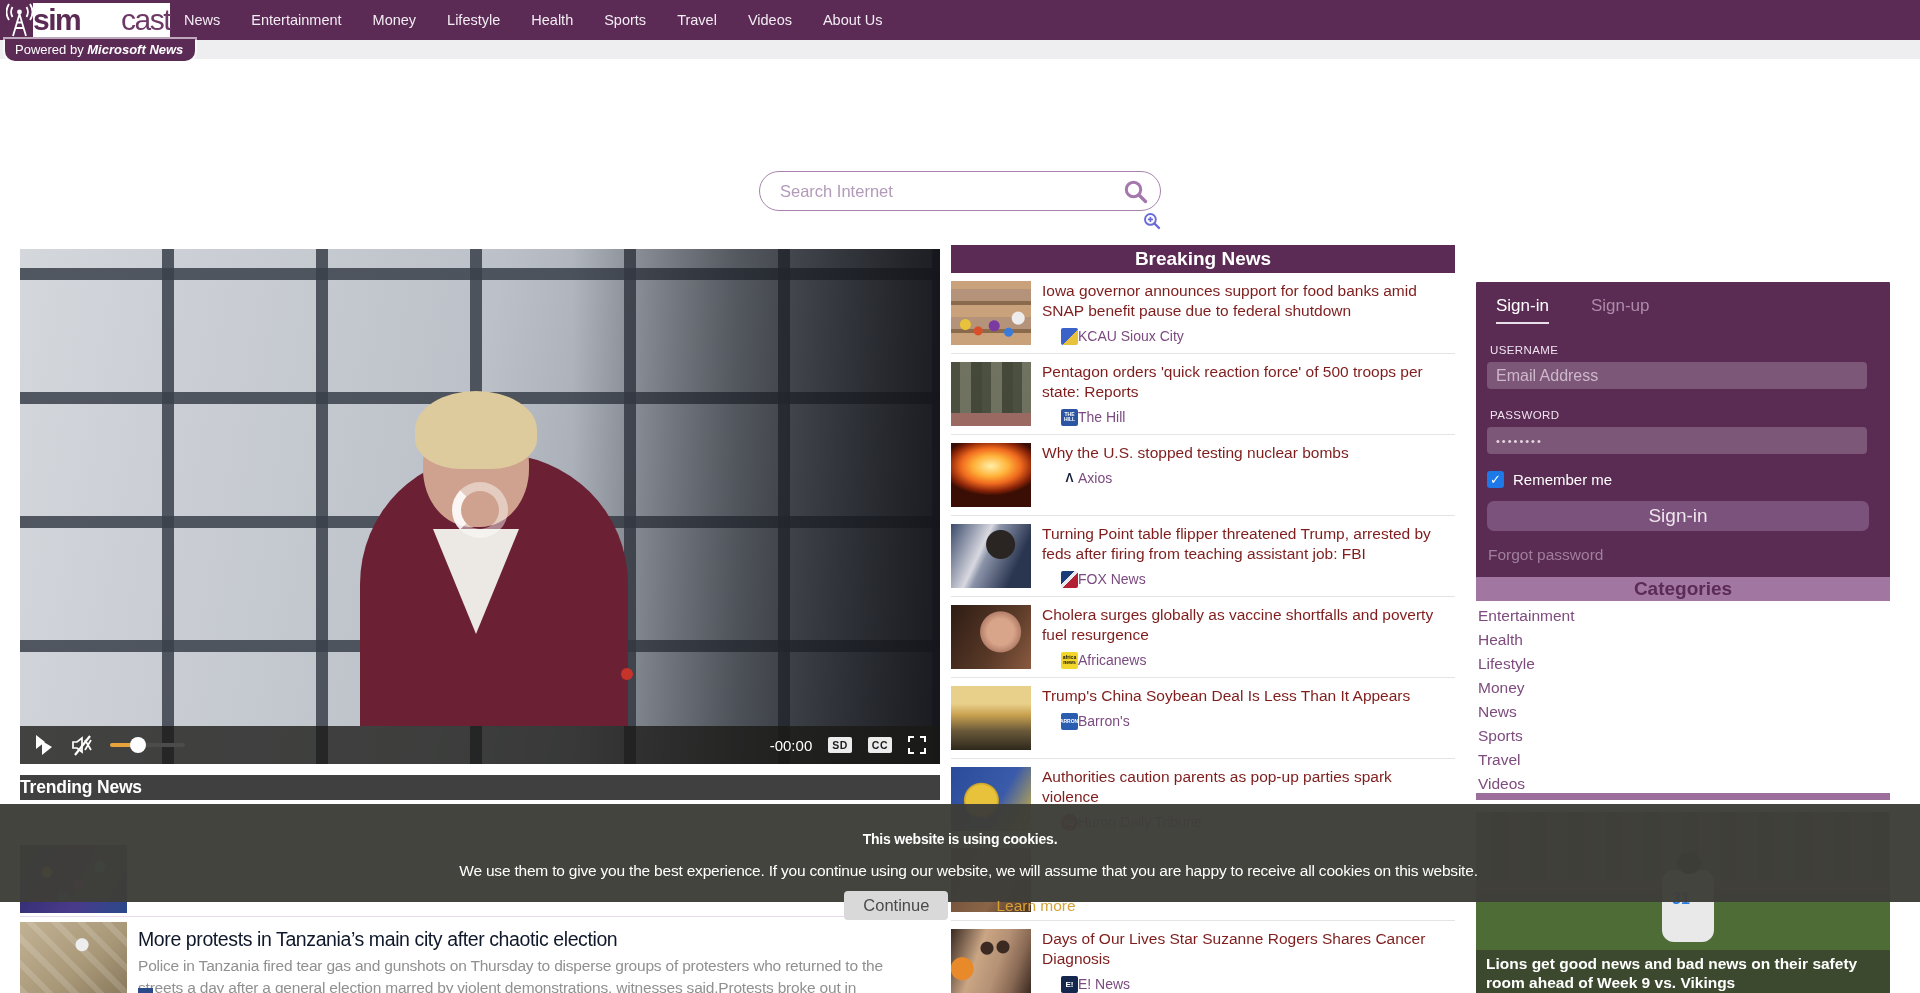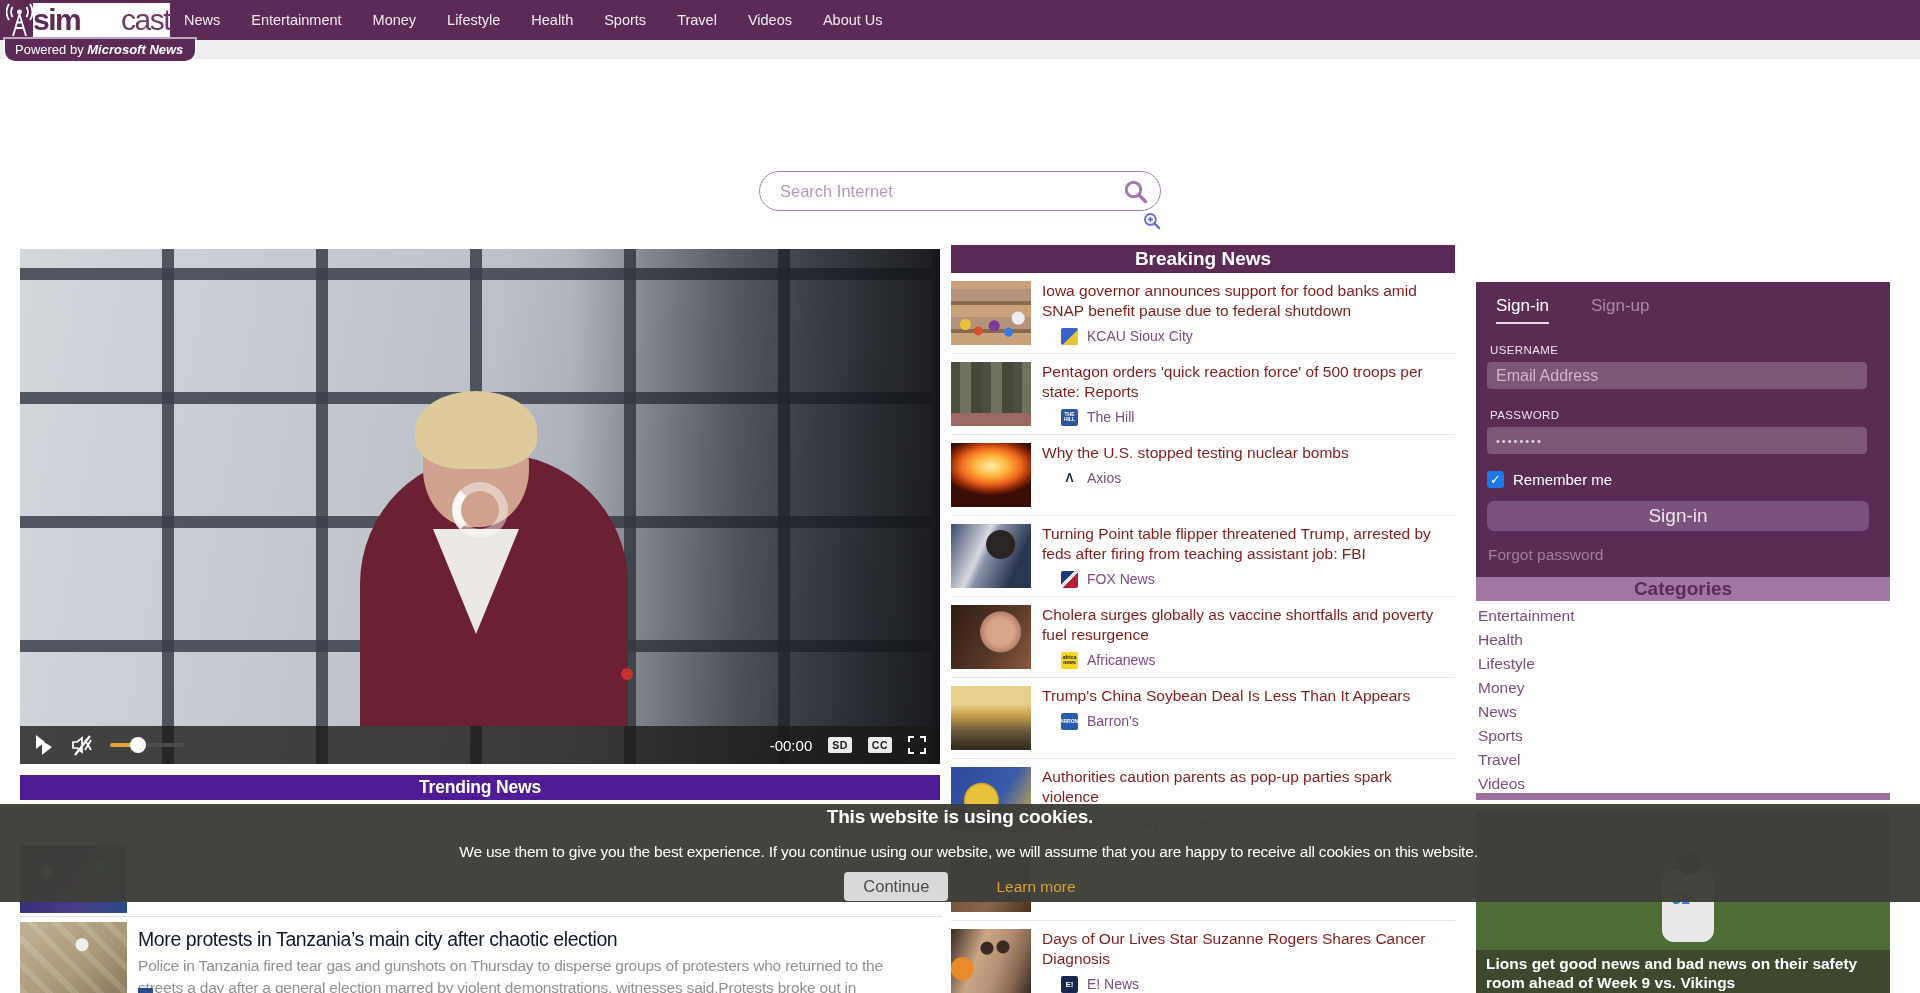--- a/index.html
+++ b/index.html
@@ -45,21 +45,21 @@
   .v-time{color:#fff;font-size:15px;}
   .v-badge{background:#ececec;color:#1c1c1c;font-size:10.5px;font-weight:700;padding:2px 4px;border-radius:2px;letter-spacing:.5px;}
 
   
   .breaking{position:absolute;left:951px;top:245px;width:504px;}
   .col-header{height:28px;background:#5b2a55;color:#fff;font-size:19px;font-weight:700;text-align:center;line-height:28px;}
   .b-item{display:flex;padding:8px 0 7px 0;border-bottom:1px solid #e4e4e4;min-height:65px;}
   .b-img{width:80px;height:64px;flex:0 0 80px;background:#999;}
   .b-txt{margin-left:11px;}
   .b-head{font-size:15.5px;color:#7f1d1d;line-height:1.28;max-width:404px;}
-  .b-src{display:flex;align-items:center;margin-top:7px;gap:9px;padding-left:19px;}
+  .b-src{display:flex;align-items:center;margin-top:7px;gap:0;padding-left:19px;}
   .fav{width:17px;height:17px;border-radius:2px;display:flex;align-items:center;justify-content:center;font-weight:700;overflow:hidden;flex:0 0 17px;}
   .b-srcname{font-size:14px;color:#7b4a80;}
 
   .fav-kcau{background:linear-gradient(135deg,#3a62c9 0 55%,#e8c23a 55%);color:#fff;font-size:7px;}
   .fav-hill{background:#2b55a2;color:#fff;font-size:5px;line-height:1.1;text-align:center;}
   .fav-axios{background:#fff;color:#15203a;font-size:12px;}
   .fav-fox{background:linear-gradient(135deg,#1b3a7a 0 40%,#e8e8f0 40% 55%,#b31f33 55%);color:#fff;font-size:6px;}
   .fav-africanews{background:#f2d629;color:#111;font-size:5px;line-height:1.1;text-align:center;}
   .fav-barrons{background:#2a5cb0;color:#fff;font-size:5px;}
   .fav-huron{background:#b01d23;color:#fff;font-size:7px;border-radius:50%;}
@@ -117,39 +117,39 @@
   .l-scene{position:absolute;inset:0;background:
     linear-gradient(0deg,#4e6c36 0 58%,transparent 58%),
     repeating-linear-gradient(90deg,#8a7a68 0 16px,#6a5a4c 16px 32px,#9a5a50 32px 38px);}
   .l-track{position:absolute;left:0;top:68px;width:414px;height:14px;background:#a05a4a;}
   .l-player{position:absolute;left:186px;top:58px;width:52px;height:72px;background:#e9e9e9;border-radius:12px;}
   .l-num{position:absolute;left:196px;top:78px;color:#2a7ad9;font-weight:700;font-size:16px;}
   .l-helmet{position:absolute;left:201px;top:40px;width:24px;height:22px;background:#222;border-radius:50%;}
   .l-caption{position:absolute;left:0;bottom:0;width:100%;box-sizing:border-box;padding:5px 10px 0 10px;background:rgba(45,45,42,.55);color:#fff;font-size:15.5px;font-weight:700;line-height:1.22;}
 
   
-  .trend-header{position:absolute;left:20px;top:775px;width:920px;height:25px;background:#4c1d95;color:#fff;font-size:17.5px;font-weight:700;text-align:center;line-height:25px;letter-spacing:-.2px;}
+  .trend-header{position:absolute;left:20px;top:775px;width:920px;height:25px;background:#404040;color:#fff;font-size:17.5px;font-weight:700;text-align:left;line-height:25px;letter-spacing:-.2px;}
   .t-partial-img{position:absolute;left:20px;top:845px;width:107px;height:68px;background:
     radial-gradient(circle at 25% 40%,#e8c23a 0 5px,transparent 6px),
     radial-gradient(circle at 55% 58%,#d94fd9 0 5px,transparent 6px),
     radial-gradient(circle at 75% 32%,#4fd9d9 0 5px,transparent 6px),
     radial-gradient(circle at 40% 75%,#4f8ad9 0 5px,transparent 6px),
     linear-gradient(120deg,#2a2a6a,#4a3a8a 60%,#2a4a8a);}
   .t-divider{position:absolute;left:20px;top:916px;width:922px;height:1px;background:#e9d9ec;}
   .t-article-img{position:absolute;left:20px;top:922px;width:107px;height:71px;background:
     radial-gradient(circle at 58% 32%,#ededed 0 6px,transparent 7px),
     repeating-linear-gradient(45deg,rgba(255,255,255,.14) 0 6px,transparent 6px 18px),
     linear-gradient(140deg,#c2b294,#a89878 60%,#8a7a5c);}
   .t-headline{position:absolute;left:138px;top:928px;width:800px;font-size:19.5px;font-weight:400;color:#0f172a;letter-spacing:-.4px;}
   .t-body{position:absolute;left:138px;top:955px;width:792px;font-size:15.5px;color:#909090;line-height:1.45;letter-spacing:-.2px;}
   .t-fav{position:absolute;left:138px;top:988px;width:15px;height:10px;background:#2a4a8a;}
 
   
   .cookie{position:absolute;left:0;top:804px;width:1920px;height:98px;background:rgba(62,62,57,.97);z-index:50;text-align:center;color:#fff;}
-  .ck-title{margin-top:2px;font-size:19px;font-weight:700;letter-spacing:-.2px;}
+  .ck-title{margin-top:27px;font-size:14px;font-weight:700;letter-spacing:-.2px;}
   .ck-body{margin-top:15px;font-size:15.5px;letter-spacing:-.2px;padding-left:17px;}
   .ck-row{margin-top:11px;display:flex;justify-content:center;align-items:center;gap:48px;}
   .ck-continue{background:#d9d9d9;color:#4a4a4a;border:none;border-radius:4px;padding:5px 19px;font-size:16.5px;font-family:"Liberation Sans",sans-serif;cursor:pointer;}
   .ck-learn{color:#d6a237;font-size:15.5px;cursor:pointer;}
 </style>
 </head>
 <body>
 
 <header class="nav">
   <svg class="antenna" width="27" height="37" viewBox="0 0 27 37">

